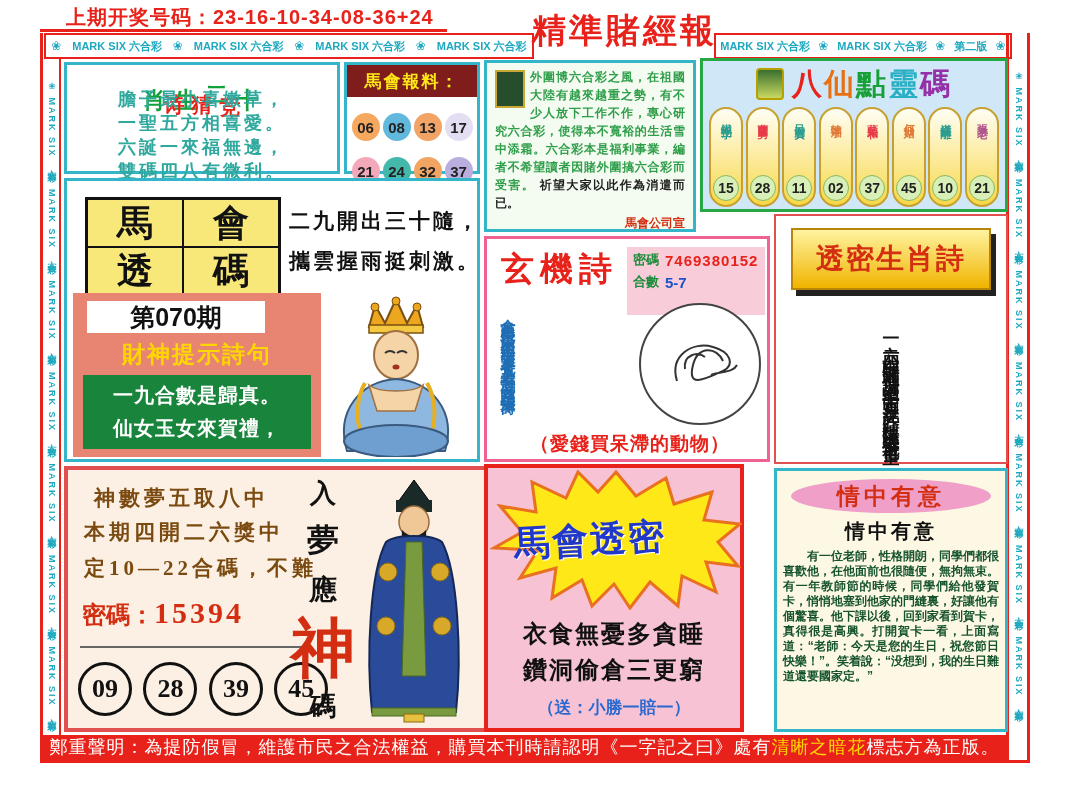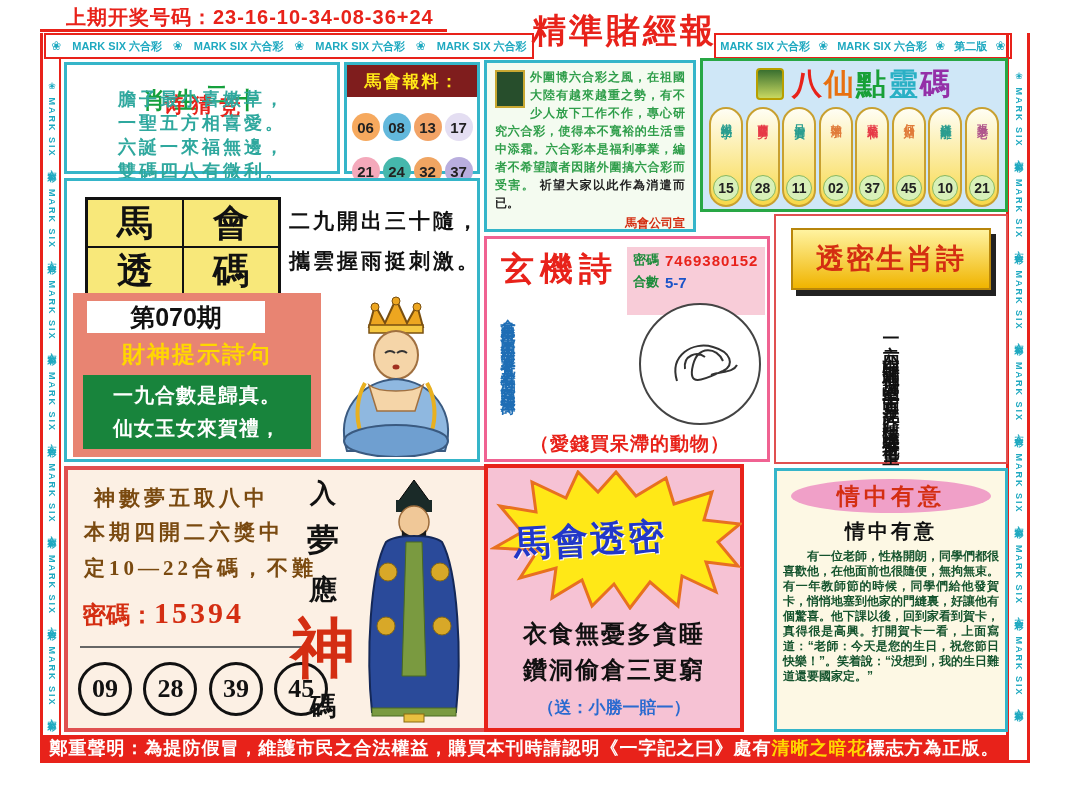--- a/index.html
+++ b/index.html
@@ -102,22 +102,22 @@
   .msec-note{color:#2a6ad0;font-size:17px;font-weight:bold;text-align:center;white-space:nowrap;}
   
   .story{border:3px solid #35b5c9;background:#fdf8e4;box-sizing:border-box;}
   .story-ellipse{width:200px;height:34px;border-radius:50%;background:#f0a0c8;margin:8px auto 0 auto;
                  display:flex;align-items:center;justify-content:center;}
   .story-ellipse span{color:#d42e12;font-size:23px;font-weight:bold;letter-spacing:4px;}
   .story-sub{text-align:center;font-size:20px;font-weight:bold;color:#111;letter-spacing:3px;margin-top:5px;}
   .story-body{padding:4px 6px;font-size:12px;font-weight:bold;color:#14532d;line-height:15px;
               text-align:justify;text-indent:2em;}
   
-  .footer{background:#e8221a;color:#fff;display:flex;align-items:center;justify-content:center;
-          font-size:18px;font-weight:bold;letter-spacing:1px;white-space:nowrap;}
+  .footer{background:#e8221a;color:#fff;display:flex;justify-content:center;
+          font-size:18px;font-weight:normal;letter-spacing:1px;white-space:nowrap;}
   .footer .hl{color:#ffd700;}
 </style>
 </head>
 <body>
 
 <div class="canvas">
 
   <div class="abs announce">上期开奖号码：23-16-10-34-08-36+24</div>
   <div class="abs announce-line"></div>
 

